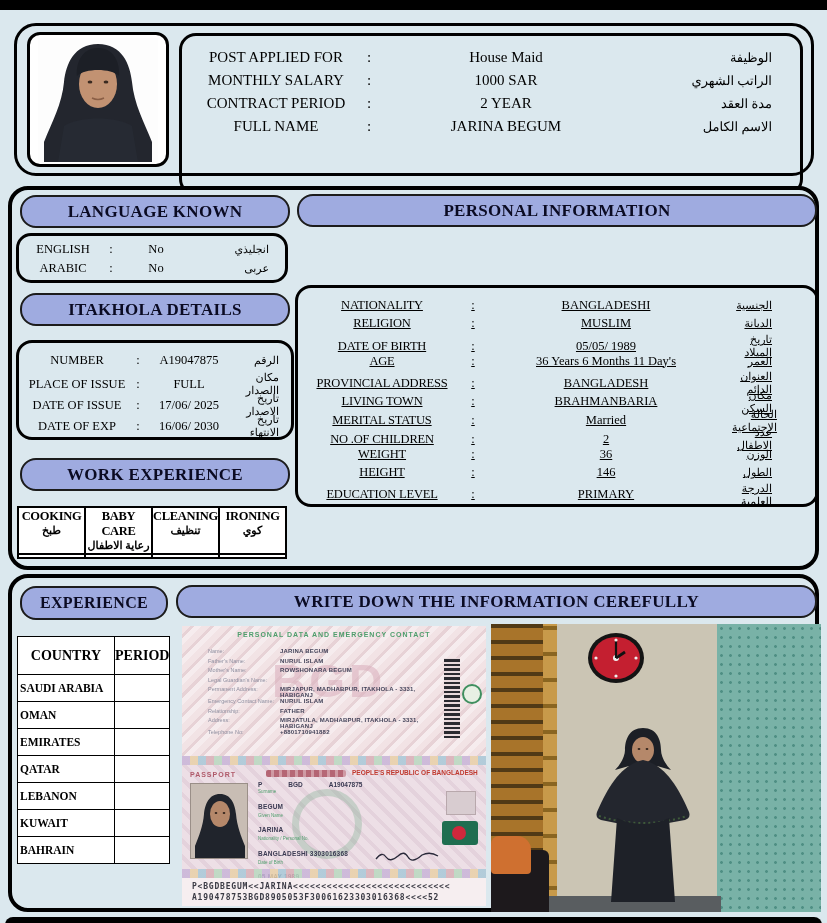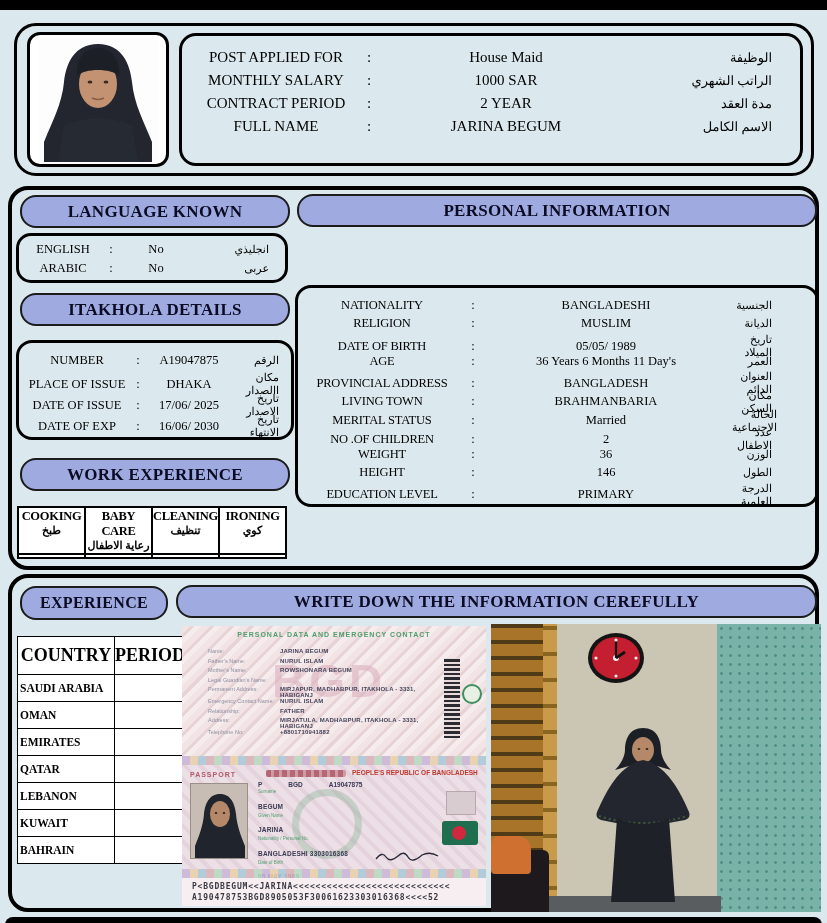--- a/index.html
+++ b/index.html
@@ -12,21 +12,21 @@
   .bar-bottom { left:5px; top:917px; width:817px; height:8px; background:#000; border-radius:12px 12px 0 0; }
 
   .rbox { border:3px solid #000; border-radius:16px; background:#dbe8ee; }
   .pill { background:#9fabe0; border:2px solid #1c1c1c; border-radius:16px;
           display:flex; align-items:center; justify-content:center;
           font-weight:bold; color:#0b0b23; letter-spacing:.3px; }
 
   
   .top-section { left:14px; top:23px; width:800px; height:153px; border-radius:22px; }
   .photo-box { left:10px; top:6px; width:142px; height:135px; border:3px solid #000; border-radius:13px; background:#fff; overflow:hidden; display:flex; align-items:center; justify-content:center; }
-  .info-box { left:162px; top:7px; width:624px; height:133px; border:3px solid #000; border-radius:17px; padding:10px 6px 0 8px; }
+  .info-box { left:162px; top:7px; width:624px; height:163px; border:3px solid #000; border-radius:17px; padding:10px 6px 0 8px; }
   .hdr-row { display:grid; grid-template-columns:172px 14px 260px 1fr; height:23px; align-items:center; font-size:15px; color:#000; }
   .hdr-row .lab { text-align:center; }
   .hdr-row .col { text-align:center; }
   .hdr-row .val { text-align:center; }
   .hdr-row .ar  { text-align:right; padding-right:22px; direction:rtl; font-size:13px; }
 
   
   .mid-section { left:8px; top:186px; width:811px; height:384px; border:4px solid #000; border-radius:20px; background:#dbe8ee; }
 
   .lang-pill { left:8px; top:5px; width:270px; height:33px; font-size:17px; }
@@ -47,35 +47,35 @@
 
   .work-pill { left:8px; top:268px; width:270px; height:33px; font-size:17px; }
   .work-table { left:5px; top:316px; width:270px; border:1px solid #000; background:#fff; }
   .work-head, .work-vals { display:grid; grid-template-columns:repeat(4,1fr); }
   .work-hcell { border:1px solid #000; text-align:center; padding:1px 0; }
   .work-hcell .en { font-weight:bold; font-size:12.5px; letter-spacing:-.3px; }
   .work-hcell .ar { font-size:11px; direction:rtl; font-weight:bold; }
   .work-vcell { border:1px solid #000; text-align:center; font-size:12.5px; padding:1px 0; }
 
   .pers-pill { left:285px; top:4px; width:520px; height:33px; font-size:17px; }
-  .pers-box { left:283px; top:95px; width:524px; height:222px; border:3.5px solid #000; border-radius:16px; padding:8px 0 0 0; }
+  .pers-box { left:283px; top:95px; width:524px; height:222px; border:3.5px solid #000; border-radius:16px; padding:8px 0 0 0;text-decoration:underline; }
   .pers-row { display:grid; grid-template-columns:168px 14px 252px 1fr; height:18.6px; align-items:center; font-size:12.5px; }
   .pers-row .lab { text-align:center; letter-spacing:-.2px; }
   .pers-row .col { text-align:center; }
   .pers-row .val { text-align:center; }
   .pers-row .ar { text-align:right; padding-right:44px; direction:rtl; font-size:11px; }
 
   
   .bot-section { left:8px; top:574px; width:811px; height:338px; border:4px solid #000; border-radius:20px; background:#dbe8ee; }
   .exp-pill { left:8px; top:8px; width:148px; height:34px; font-size:16px;text-align:right; }
   .write-pill { left:164px; top:7px; width:641px; height:33px; font-size:17px; }
 
   table.exp-table { left:5px; top:58px; position:absolute; border-collapse:collapse; background:#fff; }
   table.exp-table th, table.exp-table td { border:1.5px solid #000; }
-  table.exp-table th { width:97px; height:38px; font-size:18px; }
+  table.exp-table th { width:97px; height:38px; font-size:14px; }
   table.exp-table th + th { width:54px; }
   table.exp-table td { height:27px; font-weight:bold; font-size:11.5px; padding-left:2px; }
 
   
   .scan { left:170px; top:48px; width:304px; height:280px; background:#efdfe2; overflow:hidden; font-family:"Liberation Sans","DejaVu Sans",sans-serif; }
   .scan-top { position:absolute; left:0; top:0; width:304px; height:130px;
      background:repeating-linear-gradient(135deg,#f2e3e5 0 6px,#e7d2d6 6px 9px,#f6ecee 9px 14px); }
   .scan-title { position:absolute; left:0; top:5px; width:100%; text-align:center; color:#4e9e6c; font-size:7px; font-weight:bold; letter-spacing:1px; }
   .scan-watermark { position:absolute; left:90px; top:28px; font-size:46px; font-weight:bold; color:#d9aebc; opacity:.55; letter-spacing:4px; }
   .scan-fields { position:absolute; left:26px; top:22px; width:220px; }
@@ -205,21 +205,21 @@
       <div>
           <div class="pass-row">
           <span class="lab">NUMBER</span>
           <span class="col">:</span>
           <span class="val">A19047875</span>
           <span class="ar">الرقم</span>
         </div>
           <div class="pass-row">
           <span class="lab">PLACE OF ISSUE</span>
           <span class="col">:</span>
-          <span class="val">DHAKA</span>
+          <span class="val">FULL</span>
           <span class="ar">مكان االصدار</span>
         </div>
           <div class="pass-row">
           <span class="lab">DATE OF ISSUE</span>
           <span class="col">:</span>
           <span class="val">17/06/ 2025</span>
           <span class="ar">تاريخ الاصدار</span>
         </div>
           <div class="pass-row">
           <span class="lab">DATE OF EXP</span>

